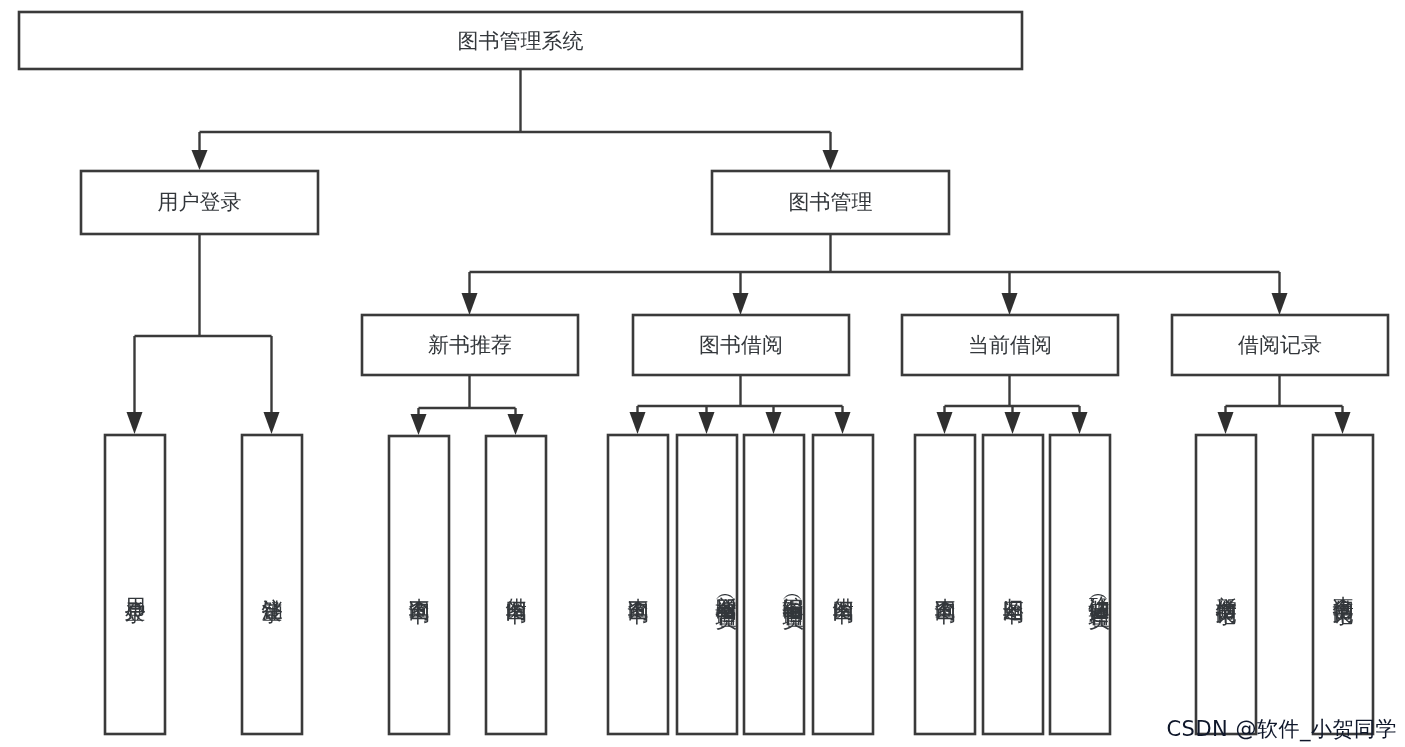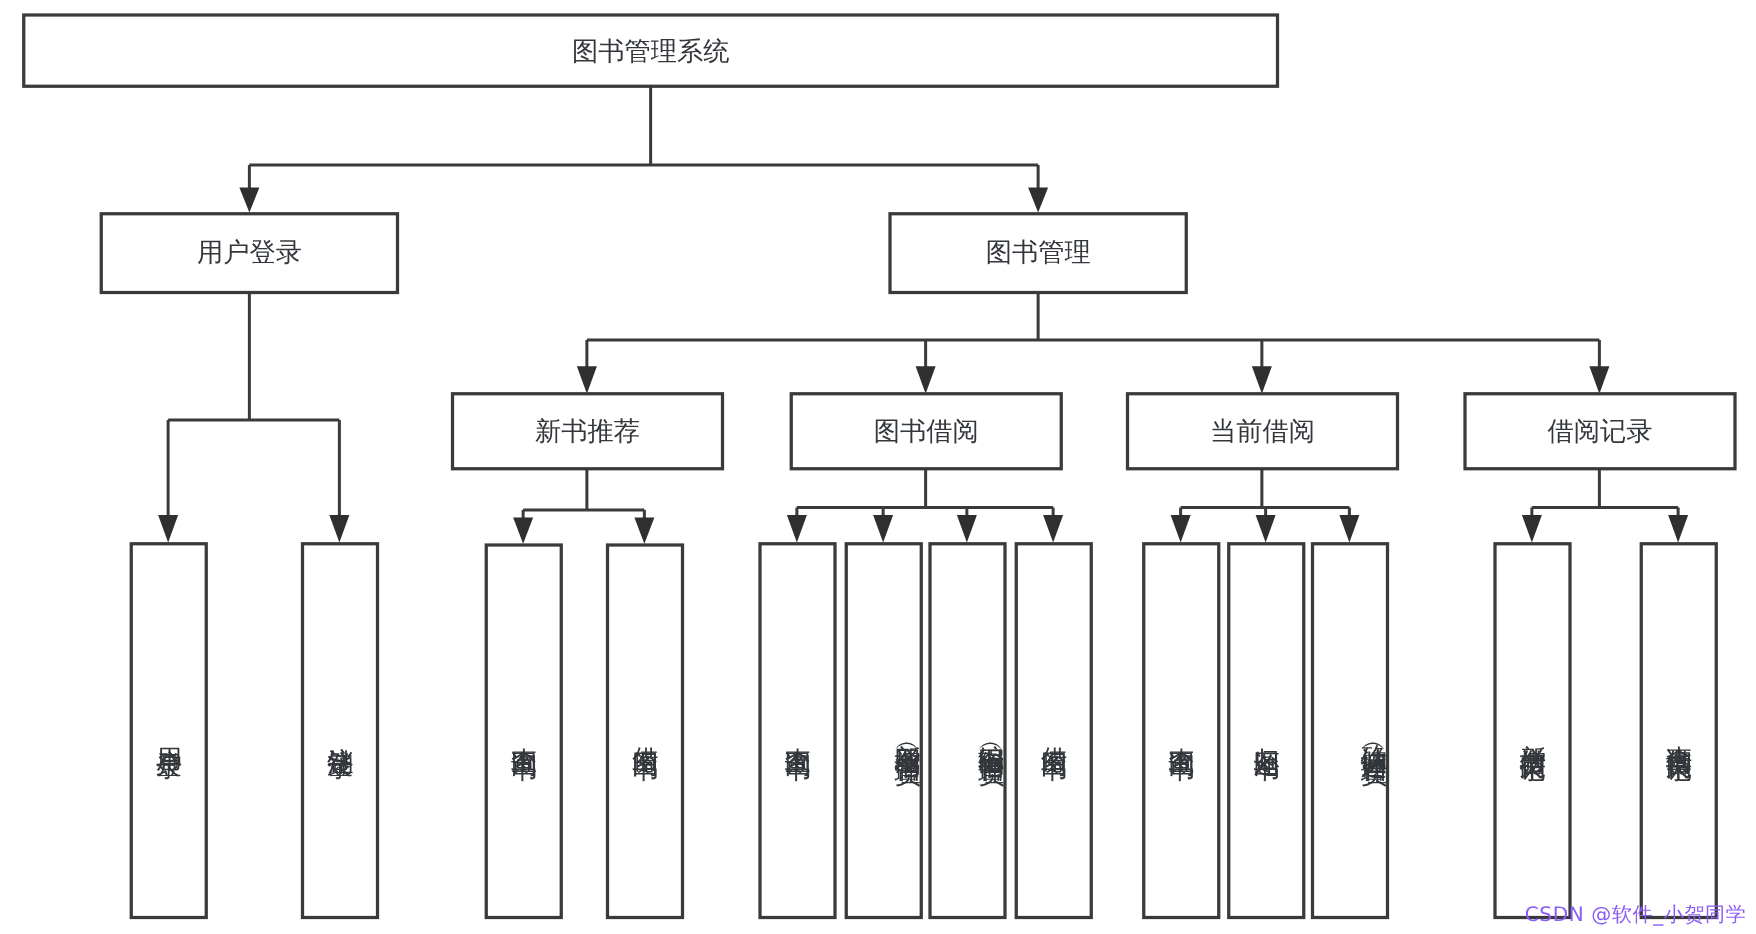--- a/index.html
+++ b/index.html
@@ -60,22 +60,22 @@
     color: #33373b;
     white-space: nowrap;
     pointer-events: none;
     text-align: center;
   }
   .watermark {
     position: absolute;
     right: 8px;
     bottom: 4px;
     font-family: "DejaVu Sans", "Liberation Sans", sans-serif;
-    font-size: 16px;
-    color: #8b5cf6;
+    font-size: 21px;
+    color: #0f172a;
     letter-spacing: 0.5px;
     white-space: nowrap;
   }
 </style>
 </head>
 <body>
 
 <div id="diagram-root">
 
   <svg id="flow" viewBox="0 0 1405 747">

